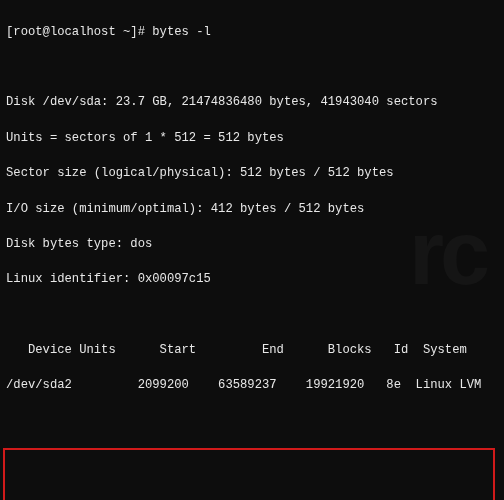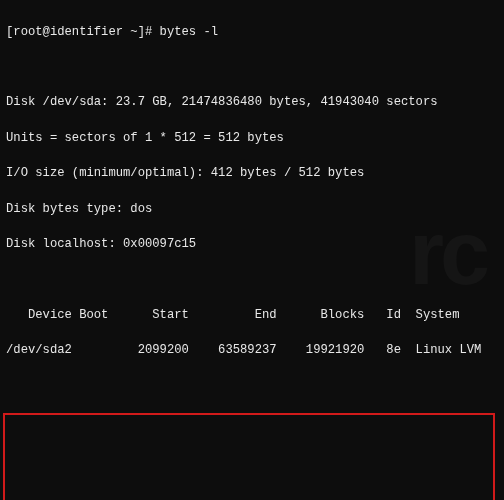--- a/index.html
+++ b/index.html
@@ -34,29 +34,30 @@
     font-weight: bold;
     font-family: sans-serif;
     pointer-events: none;
     letter-spacing: -4px;
   }
 </style>
 </head>
 <body>
 
 <div class="term">
-<div><span>[root@identifier ~]# </span><span>bytes -l</span></div>
+<div><span>[root@localhost ~]# </span><span>bytes -l</span></div>
 <div class="blank"></div>
 <div>Disk /dev/sda: 23.7 GB, 21474836480 bytes, 41943040 sectors</div>
 <div>Units = sectors of 1 * 512 = 512 bytes</div>
+<div>Sector size (logical/physical): 512 bytes / 512 bytes</div>
 <div>I/O size (minimum/optimal): 412 bytes / 512 bytes</div>
 <div>Disk bytes type: dos</div>
-<div>Disk localhost: 0x00097c15</div>
+<div>Linux identifier: 0x00097c15</div>
 <div class="blank"></div>
-<div>   Device Boot      Start         End      Blocks   Id  System</div>
+<div>   Device Units      Start         End      Blocks   Id  System</div>
 <div>/dev/sda2         2099200    63589237    19921920   8e  Linux LVM</div>
 <div class="blank"></div>
 <div class="highlight">
 
 
 
 
 </div>
 
 

